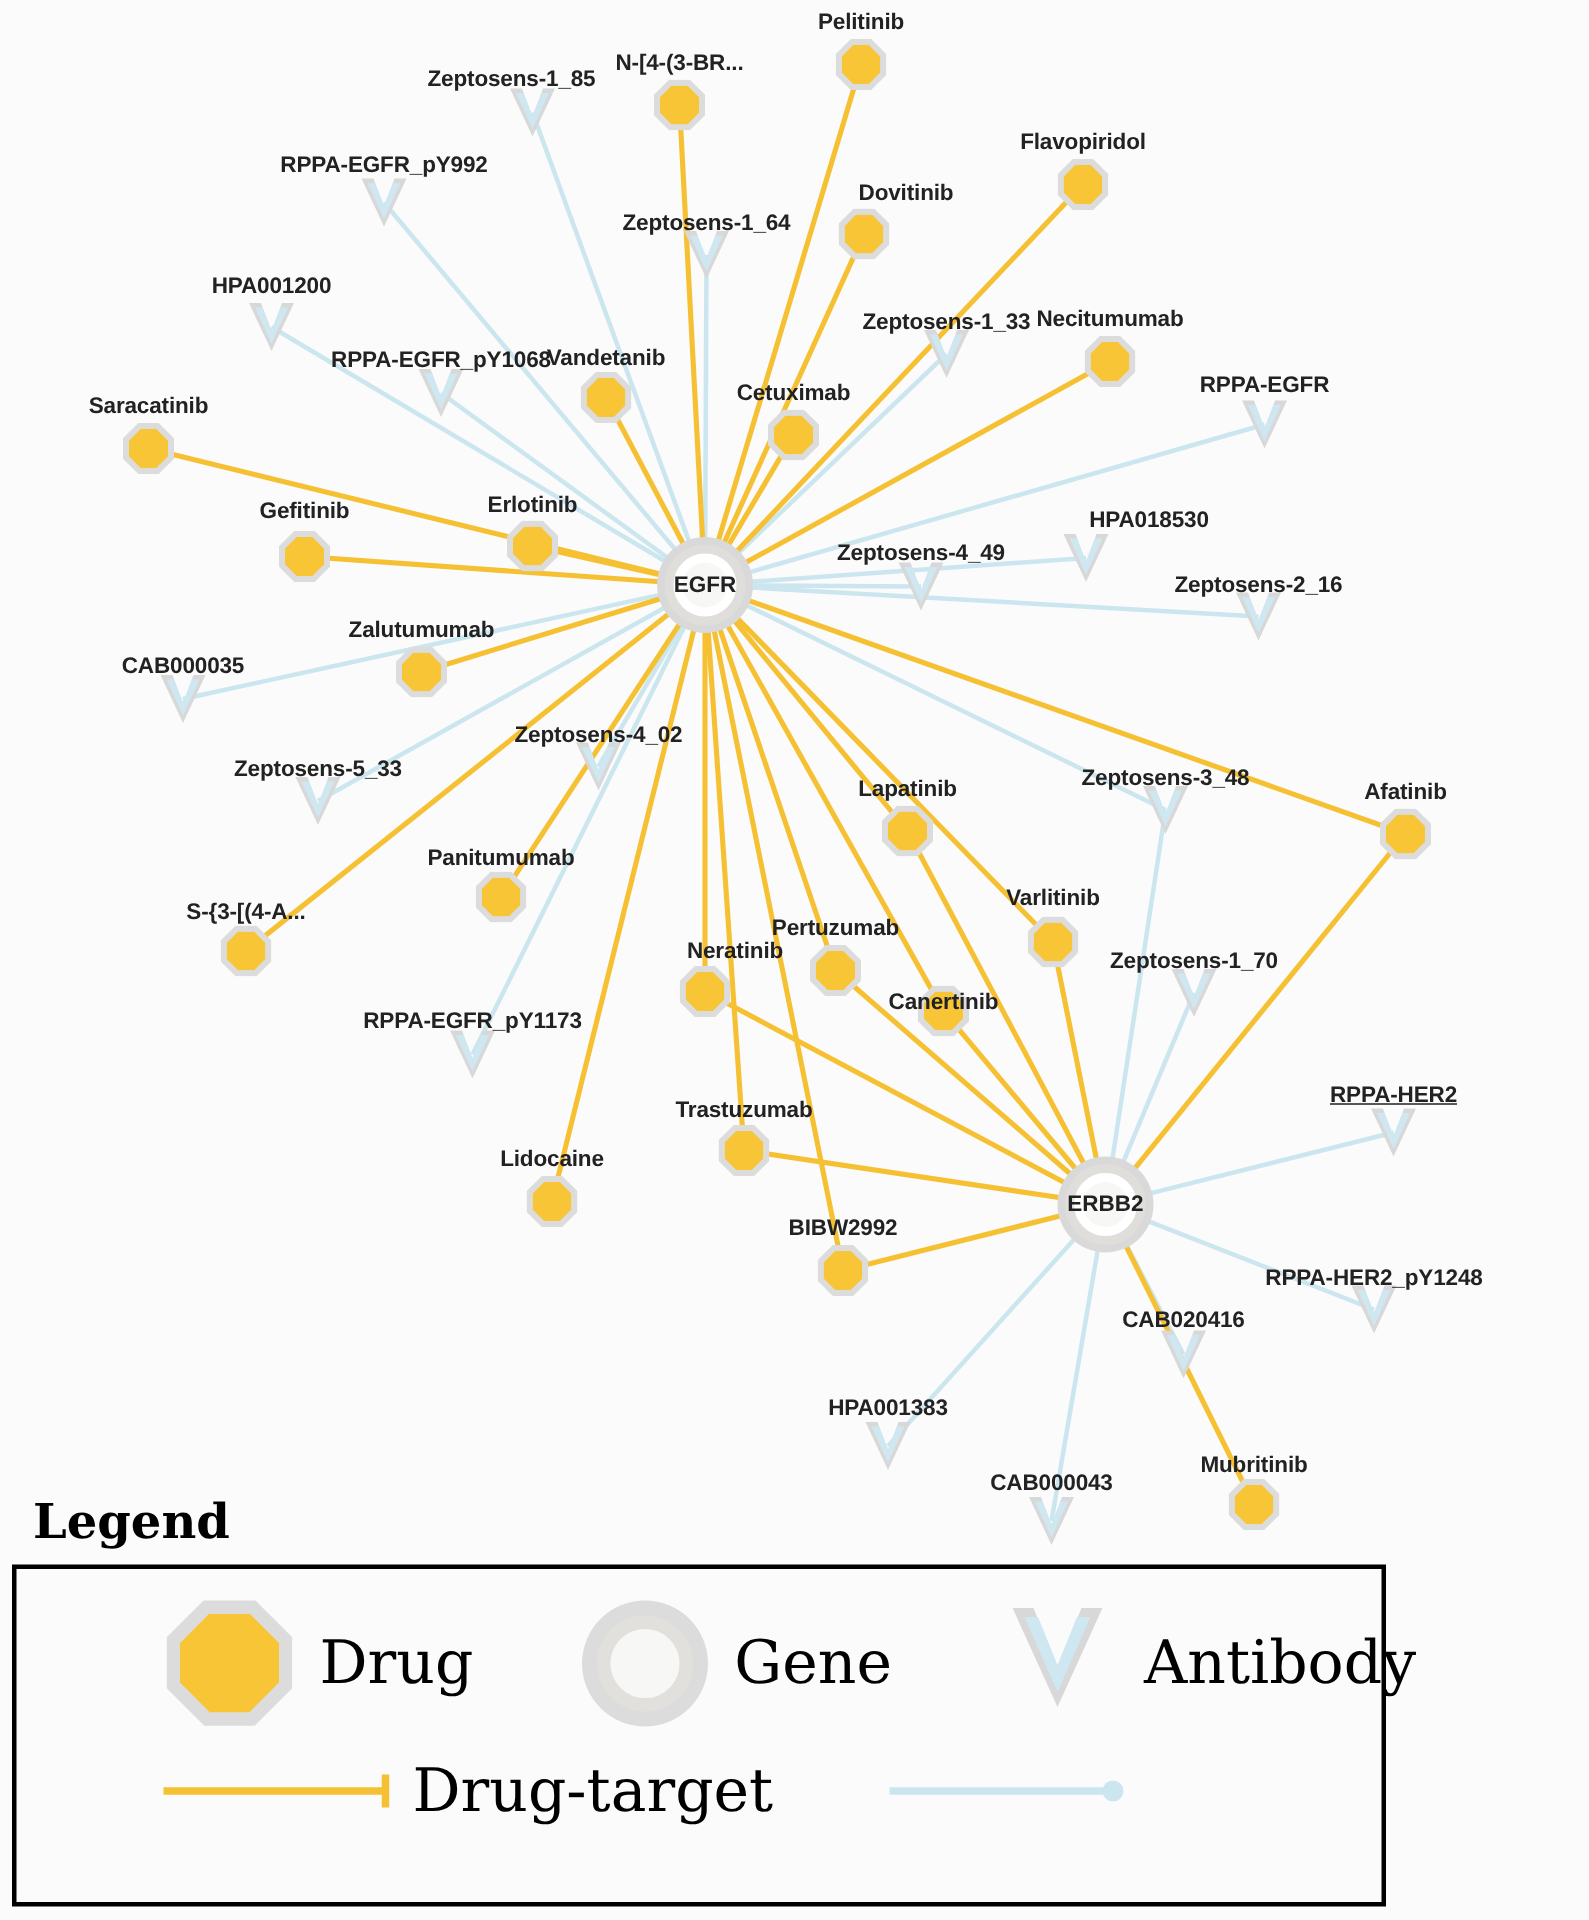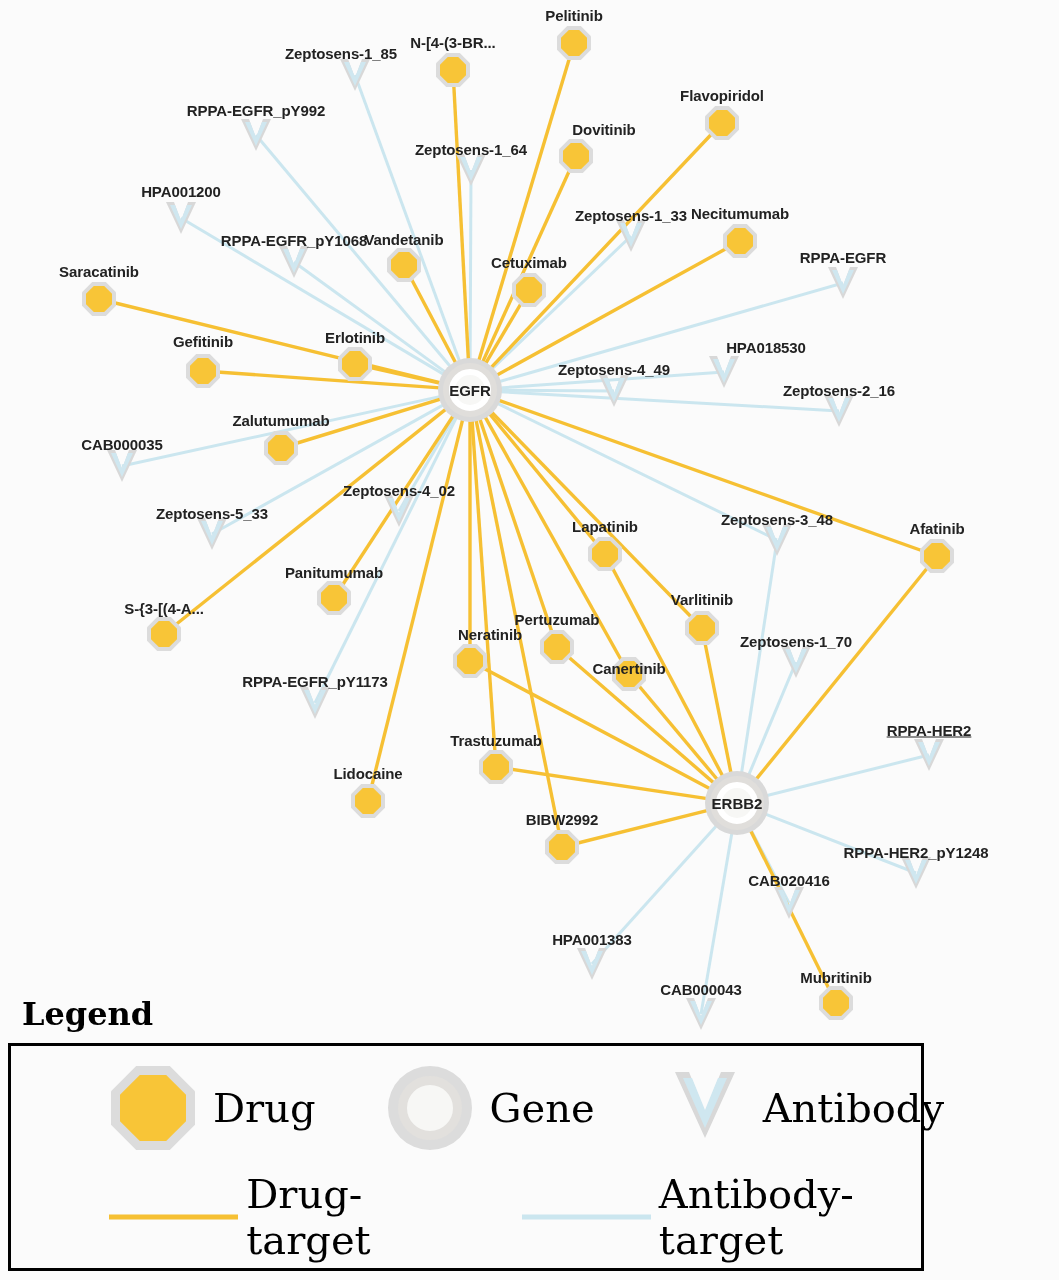--- a/index.html
+++ b/index.html
@@ -571,16 +571,15 @@
         <line x1="2" y1="15" x2="148" y2="15" stroke="#f6c033" stroke-width="5"></line>
         <line x1="150" y1="4" x2="150" y2="26" stroke="#f6c033" stroke-width="5"></line>
       </svg>
       <div class="lg-text" style="margin-left:8px;">Drug-target</div>
     </div>
     <div class="lg-item" style="margin-left:76px;">
       <svg width="160" height="30">
         <line x1="2" y1="15" x2="146" y2="15" stroke="#cbe6ef" stroke-width="5"></line>
         <circle cx="151" cy="15" r="7" fill="#cbe6ef"></circle>
       </svg>
-      <div class="lg-text" style="margin-left:8px;">Antibody-target</div>
     </div>
   </div>
 </div>
 
 </body></html>

